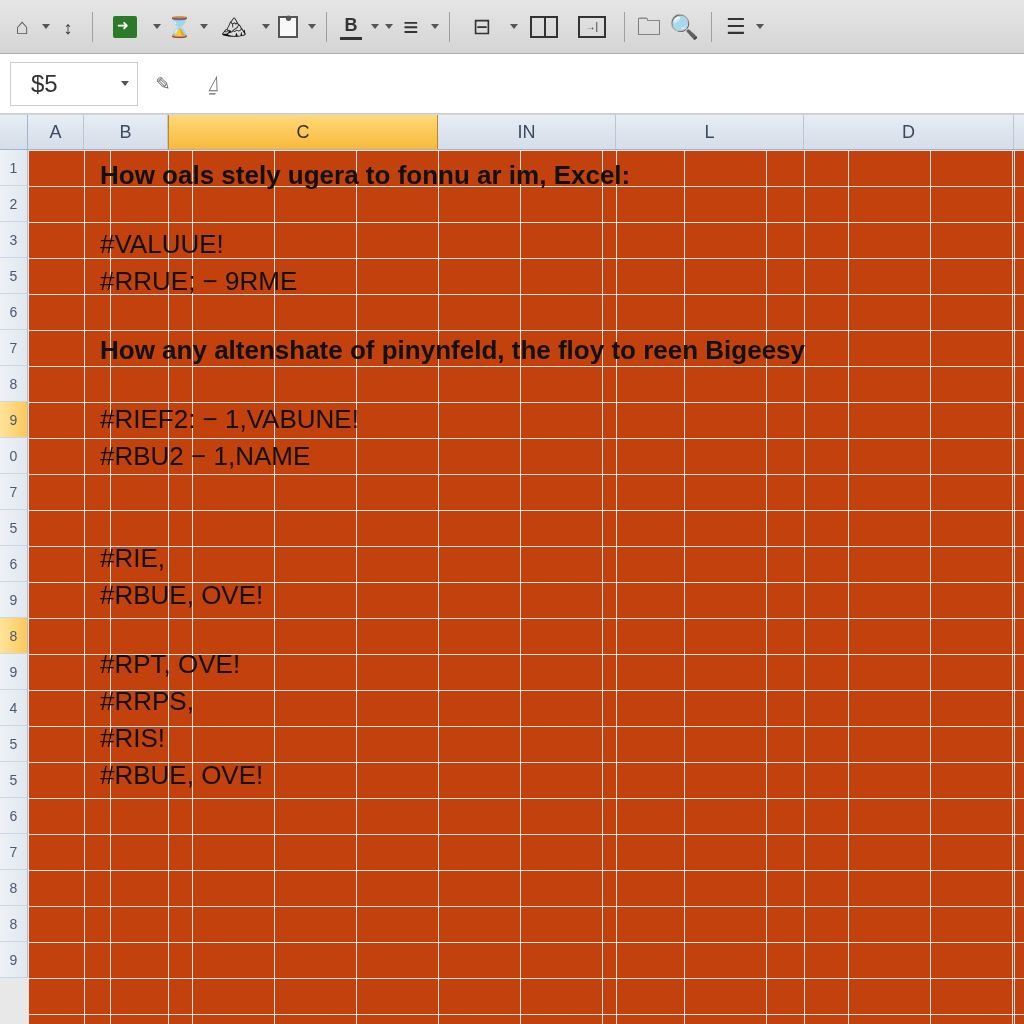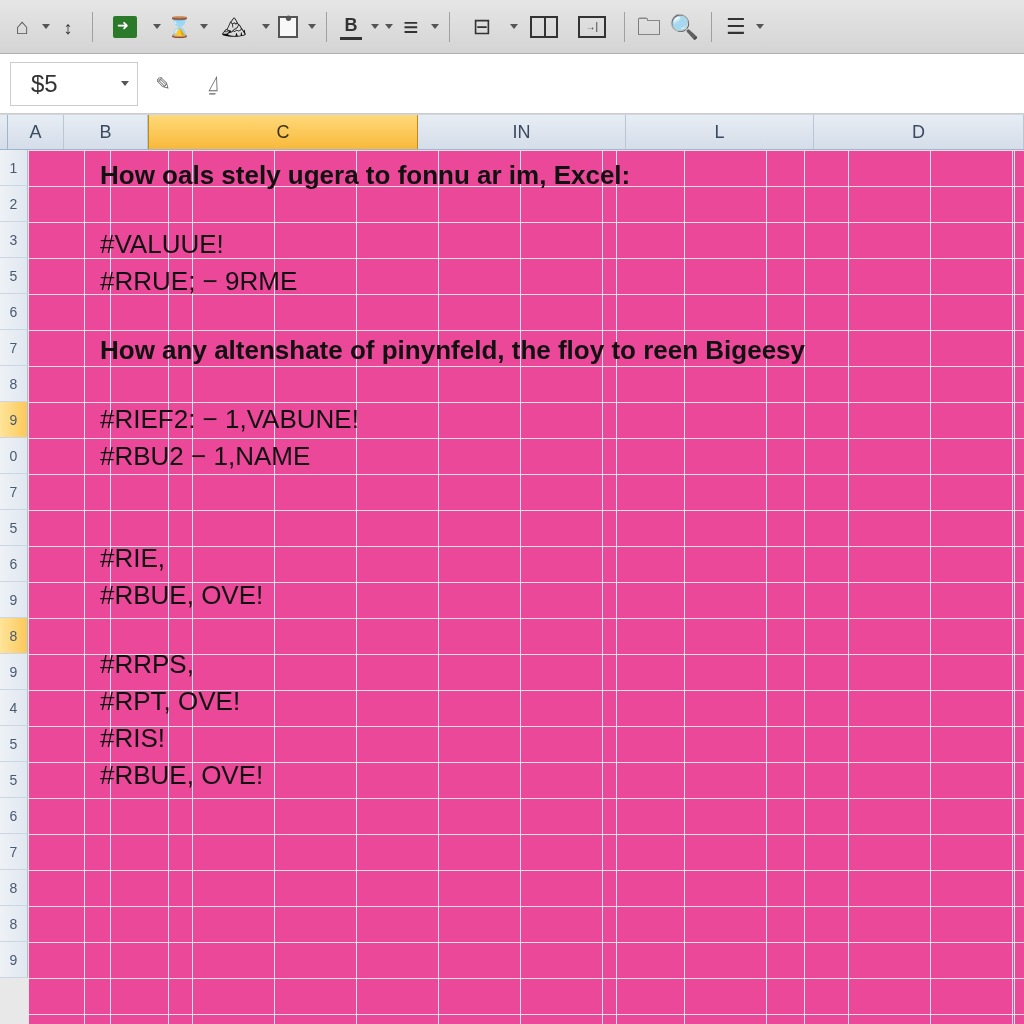--- a/index.html
+++ b/index.html
@@ -162,21 +162,21 @@
   color: #4a5a70;
   font-size: 14px;
   cursor: pointer;
 }
 .row-h.highlight {
   background: linear-gradient(to right, #ffe49a, #fbc85a);
 }
 .cells {
   flex: 1;
   position: relative;
-  background: #ec4899;
+  background: #c2410c;
 }
 .gridlines {
   position: absolute; inset: 0;
   background-image:
     linear-gradient(to right, #e3e3e3 1px, transparent 1px),
     linear-gradient(to bottom, #e3e3e3 1px, transparent 1px);
   background-size: 82px 36px;
   background-position: 0 0;
 }
 
@@ -314,21 +314,21 @@
     <input class="formula-input" value="" style="">
   </div>
 </div>
 
 <div class="col-headers">
   <div class="corner"></div>
   <div id="colh-container" style="display: flex; flex: 1 1 0%;">
       <div class="col-h" style="width: 56px;">A</div>
       <div class="col-h" style="width: 84px;">B</div>
       <div class="col-h selected" style="width: 270px;">C</div>
-      <div class="col-h" style="width: 208px;">IN</div>
+      <div class="col-h" style="width: 178px;">IN</div>
       <div class="col-h" style="width: 188px;">L</div>
       <div class="col-h" style="width: 210px;">D</div>
     </div>
 </div>
 
 <div class="grid">
   <div class="row-headers" id="row-headers">
       <div class="row-h">1</div>
       <div class="row-h">2</div>
       <div class="row-h">3</div>
@@ -371,19 +371,19 @@
         <div class="blank"></div>
         <p class="bold">How any altenshate of pinynfeld, the floy to reen Bigeesy</p>
         <div class="blank"></div>
         <p>#RIEF2: − 1,VABUNE!</p>
         <p>#RBU2 − 1,NAME</p>
         <div class="blank"></div>
         <div class="blank"></div>
         <p>#RIE,</p>
         <p>#RBUE, OVE!</p>
         <div class="blank"></div>
+        <p>#RPT, OVE!</p>
         <p>#RRPS,</p>
-        <p>#RPT, OVE!</p>
         <p>#RIS!</p>
         <p>#RBUE, OVE!</p>
       </div>
   </div>
 </div>
 
 </body></html>

